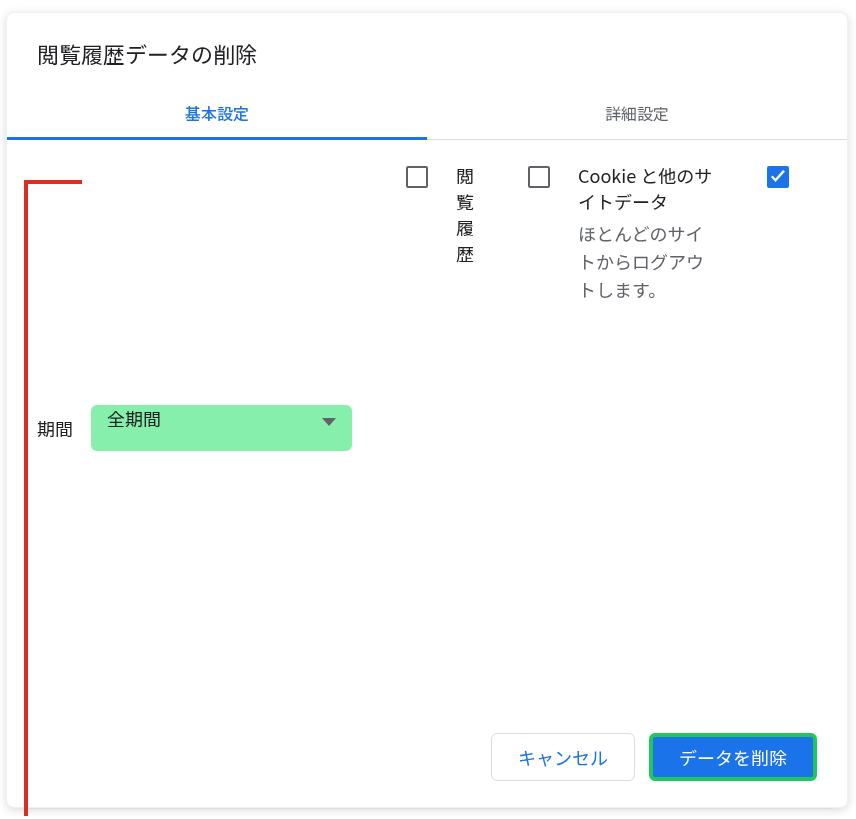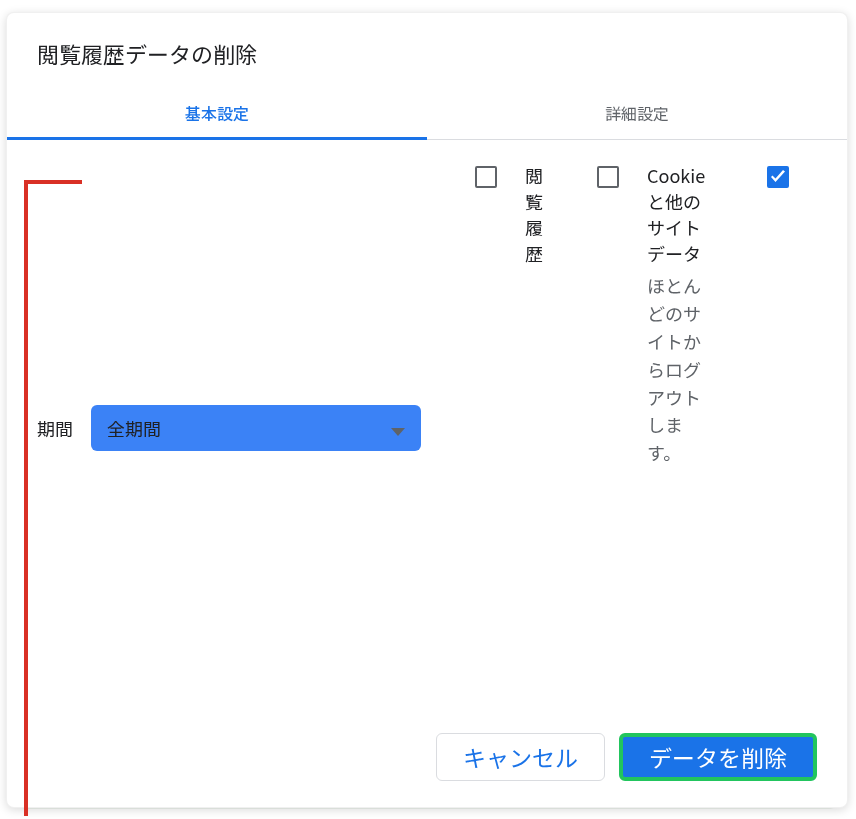--- a/index.html
+++ b/index.html
@@ -65,26 +65,25 @@
       align-items: center;
       gap: 18px;
       margin-bottom: 40px;
     }
     .time-label {
       font-size: 18px;
       color: #202124;
       white-space: nowrap;
     }
     .select {
-      background: #3b82f6;
+      background: #86efac;
       border-radius: 6px;
       height: 46px;
-      width: 330px;
-      display: flex;
-      align-items: center;
+      width: 261px;
+      display: flex;
       justify-content: space-between;
       padding: 0 16px;
       font-size: 18px;
       color: #202124;
       cursor: pointer;
     }
     .select svg { fill: #5f6368; }
     .option-row {
       display: flex;
       align-items: flex-start;
@@ -124,21 +123,21 @@
       margin-top: auto;
       display: flex;
       justify-content: flex-end;
       gap: 14px;
       padding: 0 30px 26px 30px;
     }
     .btn {
       height: 48px;
       padding: 0 26px;
       border-radius: 6px;
-      font-size: 23px;
+      font-size: 18px;
       cursor: pointer;
       display: flex;
       align-items: center;
       justify-content: center;
     }
     .btn-outline {
       background: #fff;
       border: 1px solid #dadce0;
       color: #1a73e8;
     }

